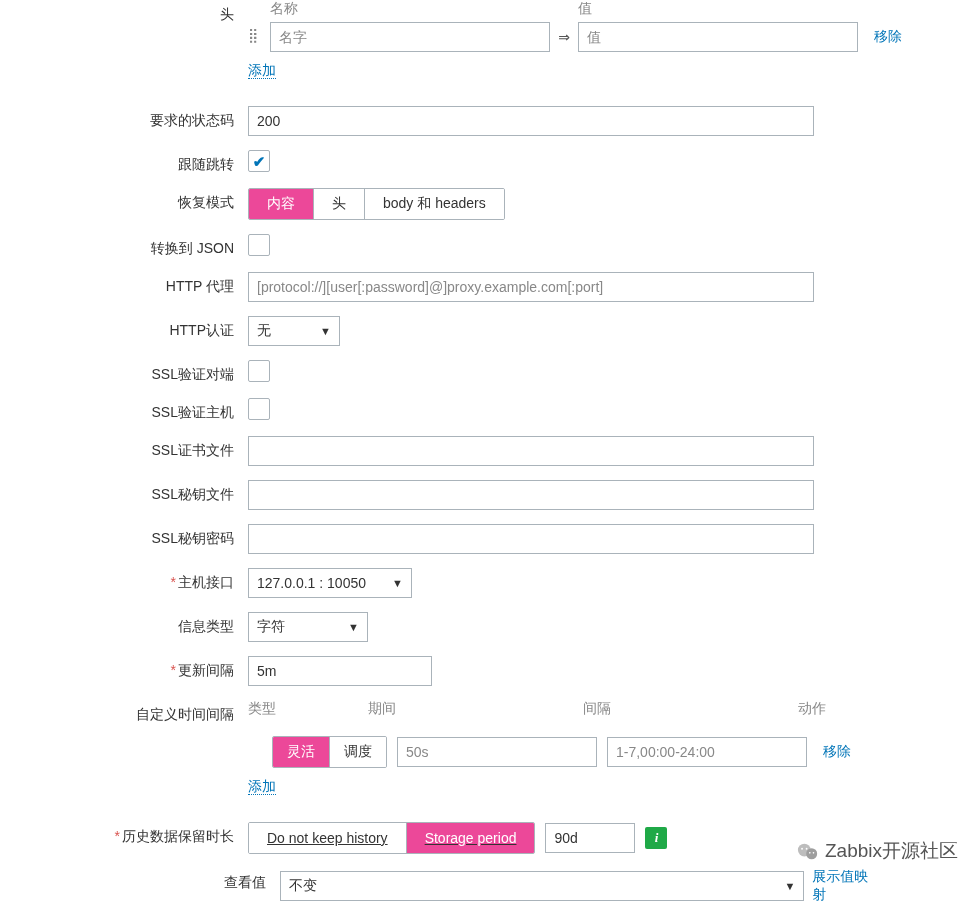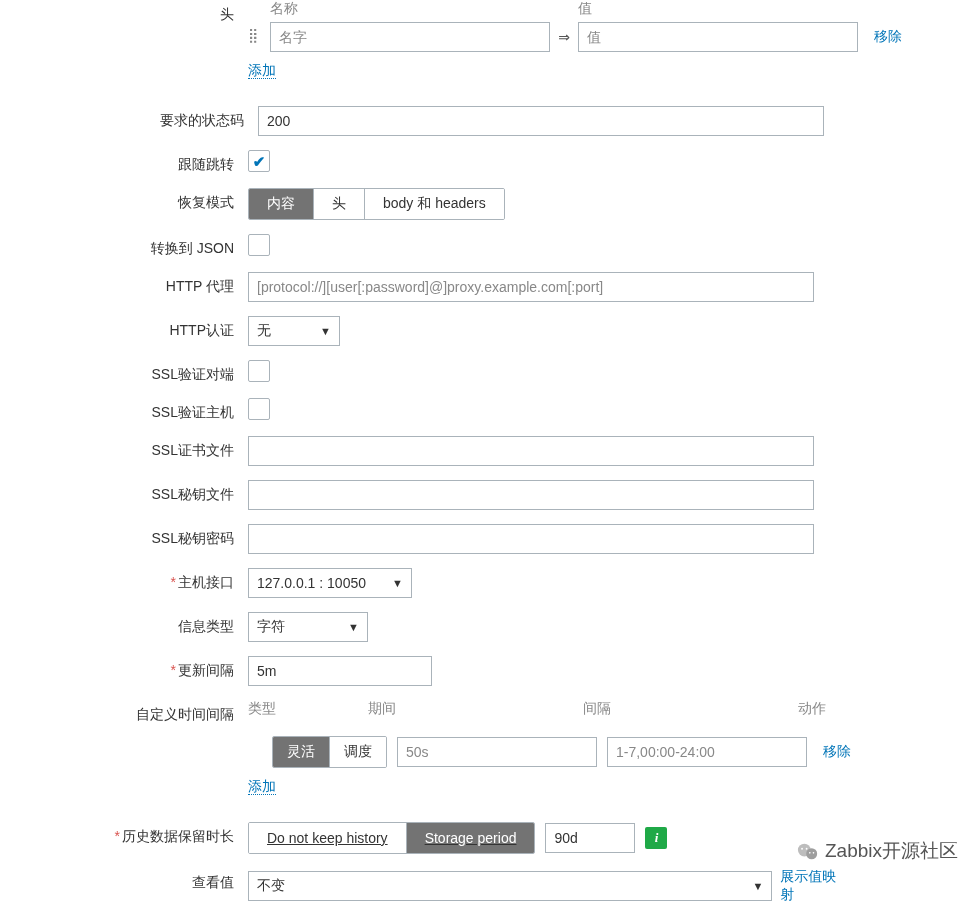--- a/index.html
+++ b/index.html
@@ -75,21 +75,21 @@
     color: #333;
     background: #fff;
     border-right: 1px solid #aab3ba;
     cursor: pointer;
     height: 30px;
     display: flex; align-items: center;
     white-space: nowrap;
   }
   .seg .seg-item:last-child { border-right: none; }
   .seg .seg-item.on {
-    background: #737373;
+    background: #ec4899;
     color: #fff;
   }
   .select {
     border: 1px solid #aab3ba;
     height: 30px;
     padding: 0 8px;
     font-size: 14px;
     color: #333;
     background: #fff;
     display: inline-flex;
@@ -190,21 +190,21 @@
         <div class="drag">⠿<br>⠿</div>
         <input type="text" class="w270" placeholder="名字" style="">
         <div class="arrow-lane">⇒</div>
         <input type="text" class="w270" placeholder="值" style="">
         <span class="link gap16">移除</span>
       </div>
       <div class="add"><span class="link u">添加</span></div>
     </div>
   </div>
 
-  <div class="row" style="margin-top:26px;padding-left:10px;">
+  <div class="row" style="margin-top:26px;">
     <div class="label">要求的状态码</div>
     <div class="control">
       <input type="text" class="w570" value="200" style="">
     </div>
   </div>
 
   <div class="row">
     <div class="label">跟随跳转</div>
     <div class="control">
       <div class="checkbox checked"></div>
@@ -337,21 +337,21 @@
         <div class="seg" style="margin-right:10px;text-decoration:underline;">
           <div class="seg-item">Do not keep history</div>
           <div class="seg-item on">Storage period</div>
         </div>
         <input type="text" class="w100" value="90d" style="">
         <div class="info-box">i</div>
       </div>
     </div>
   </div>
 
-  <div class="row" style="margin-bottom:0;">
+  <div class="row" style="margin-bottom:0;padding-left:32px;">
     <div class="label">查看值</div>
     <div class="control">
       <div class="control-row" style="width:600px;">
         <div class="select sel-545">
           <span>不变</span>
           <span class="caret">▼</span>
         </div>
         <span class="link gap8">展示值映射</span>
       </div>
     </div>

